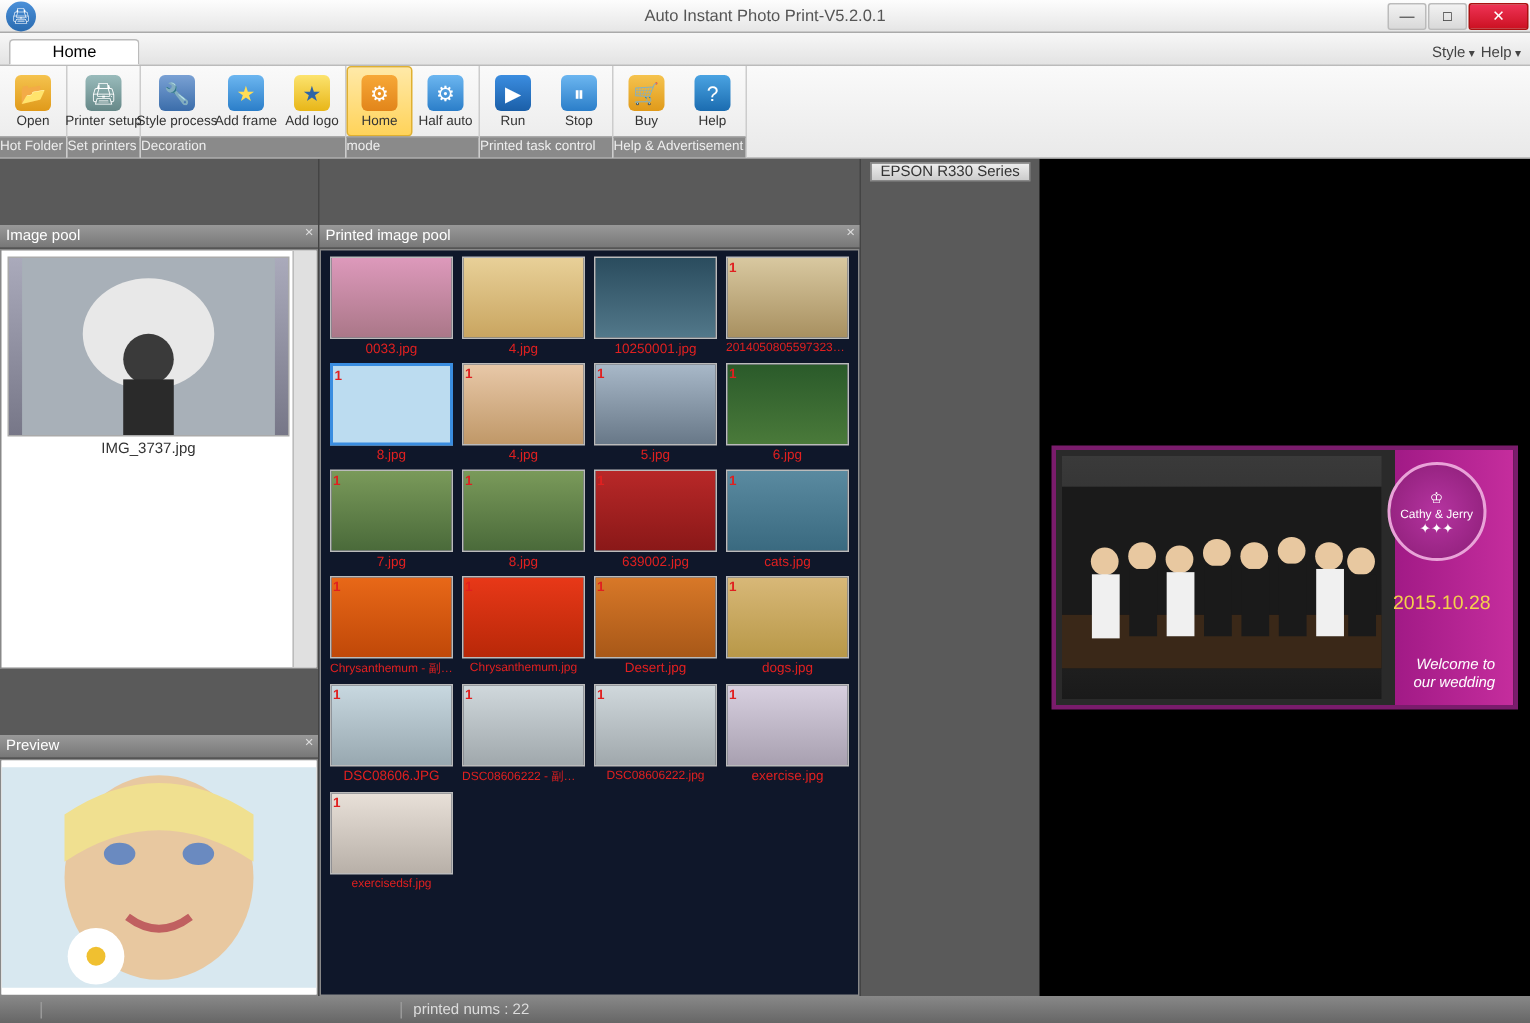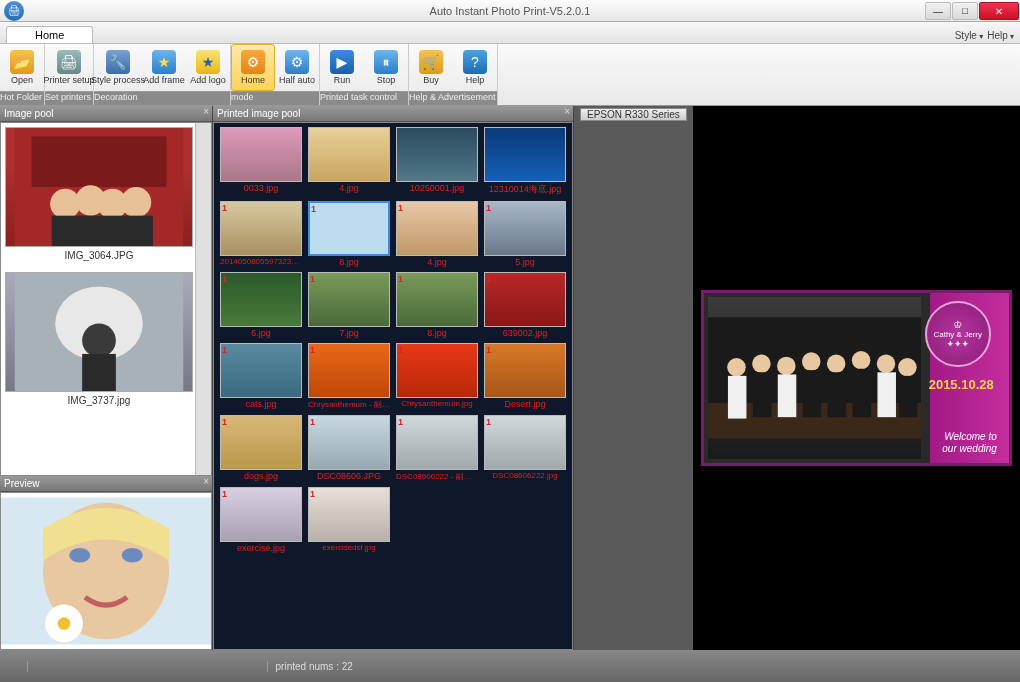--- a/index.html
+++ b/index.html
@@ -44,21 +44,21 @@
 .ricon.stop{background:linear-gradient(#6cb6f0,#2b7ec9);}
 .ricon.buy{background:linear-gradient(#f5c34e,#e09a1a);}
 .ricon.help{background:linear-gradient(#4aa3e2,#1b6cb0);}
 .ribbon-btn.selected{background:linear-gradient(#ffe9a8,#ffd35a);border:1px solid #e0b030;border-radius:3px;}
 
 
 .main { flex:1; display:flex; background:#5a5a5a; overflow:hidden; }
 
 
 .left-col { width: 213px; display:flex; flex-direction:column; border-right:1px solid #444; }
-.panel-hdr { height:16px; background:linear-gradient(#999,#777); color:#fff; font-size:10px; padding:0 4px; display:flex; align-items:center; border-bottom:1px solid #555; position:relative;}
+.panel-hdr { height:16px; background:linear-gradient(#999,#777); color:#fff; font-size:10px; padding:0 4px; display:flex; align-items:center; border-bottom:1px solid #555; position:relative;margin-top:44px;}
 .panel-hdr .x { position:absolute; right:3px; top:0; font-size:10px; color:#ddd; }
 .image-pool-panel { flex:1; background:#fff; border:1px solid #888; display:flex; flex-direction:column; overflow:hidden;}
 .image-pool-body { flex:1; overflow:auto; padding:4px 18px 4px 4px;}
 .pool-thumb { margin-bottom:8px;}
 .pool-img { width:100%; height:120px; background:#b03030; border:1px solid #aaa; position:relative; overflow:hidden;}
 .pool-caption { text-align:center; font-size:10px; padding:3px 0; color:#333;}
 .pool-img.second{background:linear-gradient(#aab,#778);}
 .pool-img svg{width:100%;height:100%;}
 .scroll-v{width:16px;background:#e0e0e0;border-left:1px solid #bbb;position:absolute;right:0;top:0;bottom:0;}
 
@@ -79,25 +79,25 @@
 
 
 .right-col { flex:1; display:flex; flex-direction:row;}
 .printer-label { height:16px; padding:0 6px; display:flex; align-items:center;}
 .printer-label span { background:linear-gradient(#eee,#ccc); border:1px solid #888; padding:0 6px; font-size:10px; color:#333;}
 .right-body { flex:1; background:#000; display:flex; align-items:center; justify-content:center; padding:8px;}
 .output-card { width:100%; max-width:420px; height:176px; background:linear-gradient(90deg,#2a2a2a 0%, #2a2a2a 74%, #a11a86 74%, #c52d9d 100%); border:3px solid #7a1c6c; position:relative; overflow:hidden;}
 .output-photo { position:absolute; left:4px; top:4px; width:70%; height:calc(100% - 8px); background:linear-gradient(#3a3a3a,#1a1a1a); }
 .output-photo svg{width:100%;height:100%;}
 .output-badge { position:absolute; right:6%; top:8px; width:66px; height:66px; border:2px solid #e9a3d8; border-radius:50%; display:flex;flex-direction:column;align-items:center;justify-content:center; color:#fff; font-size:8px; background:radial-gradient(#b534a0,#8b1d76);}
-.output-date { position:absolute; right:5%; top:84px; color:#f3d24b; font-size:13px; font-weight:bold;}
+.output-date { position:absolute; right:5%; top:94px; color:#f3d24b; font-size:13px; font-weight:normal;}
 .output-welcome { position:absolute; right:4%; bottom:8px; color:#fff; font-size:10px; font-style:italic; text-align:right; line-height:1.2;}
 
 
-.statusbar { height:32px; background:linear-gradient(#888,#666); color:#ddd; font-size:10px; display:flex; align-items:center; padding:0 8px; gap:8px;}
+.statusbar { height:18px; background:linear-gradient(#888,#666); color:#ddd; font-size:10px; display:flex; align-items:center; padding:0 8px; gap:8px;}
 .statusbar .sect{border-left:1px solid #999;padding-left:8px;}
 
 
 .ph-wedding{background:linear-gradient(#b03030 30%,#8b2020);} 
 .ph-portrait{background:linear-gradient(#d9b,#a78);}
 .ph-blonde{background:linear-gradient(#e8d098,#c9a560);}
 .ph-penguin{background:linear-gradient(#2a4c5e,#52788a);}
 .ph-underwater{background:linear-gradient(#0a3a7a,#1560b8);}
 .ph-couple{background:linear-gradient(#d8c8a0,#a89060);}
 .ph-face{background:linear-gradient(#e8c8a8,#c09868);}
@@ -216,34 +216,20 @@
 <div class="main">
 
   <div class="left-col">
     <div class="panel-hdr">
         <span>Image pool</span>
         <span class="x">×</span>
       </div>
     <div class="image-pool-panel" style="position:relative;">
       <div class="image-pool-body">
         <div class="pool-thumb">
-          <div class="pool-img ph-wedding">
-            <svg viewBox="0 0 100 70">
-                <rect width="100" height="70" fill="#a52828"></rect>
-                <rect x="10" y="5" width="80" height="30" fill="#7a1a1a"></rect>
-                <circle cx="30" cy="45" r="9" fill="#e8c098"></circle>
-                <circle cx="45" cy="43" r="9" fill="#e8c098"></circle>
-                <circle cx="58" cy="45" r="9" fill="#e8c098"></circle>
-                <circle cx="72" cy="44" r="9" fill="#e8c098"></circle>
-                <rect x="22" y="52" width="60" height="18" fill="#2a2a2a"></rect>
-              </svg>
-          </div>
-          <div class="pool-caption">IMG_3064.JPG</div>
-        </div>
-        <div class="pool-thumb">
           <div class="pool-img second">
             <svg viewBox="0 0 100 70">
                 <rect width="100" height="70" fill="#a8b0b8"></rect>
                 <ellipse cx="50" cy="30" rx="26" ry="22" fill="#e8e8e8"></ellipse>
                 <circle cx="50" cy="40" r="10" fill="#3a3a3a"></circle>
                 <rect x="40" y="48" width="20" height="22" fill="#2a2a2a"></rect>
               </svg>
           </div>
           <div class="pool-caption">IMG_3737.jpg</div>
         </div>
@@ -281,24 +267,20 @@
             <div class="thumb ph-portrait"></div>
             <div class="caption">0033.jpg</div>
           </div>
           <div class="cell">
             <div class="thumb ph-blonde"></div>
             <div class="caption">4.jpg</div>
           </div>
           <div class="cell">
             <div class="thumb ph-penguin"></div>
             <div class="caption">10250001.jpg</div>
-          </div>
-          <div class="cell">
-            <div class="thumb ph-underwater"></div>
-            <div class="caption">12310014海底.jpg</div>
           </div>
           <div class="cell">
             <div class="thumb ph-couple">
               <div class="badge">1</div>
             </div>
             <div class="caption long">20140508055973237 - ...</div>
           </div>
           <div class="cell">
             <div class="thumb ph-face selected">
               <div class="badge">1</div>

